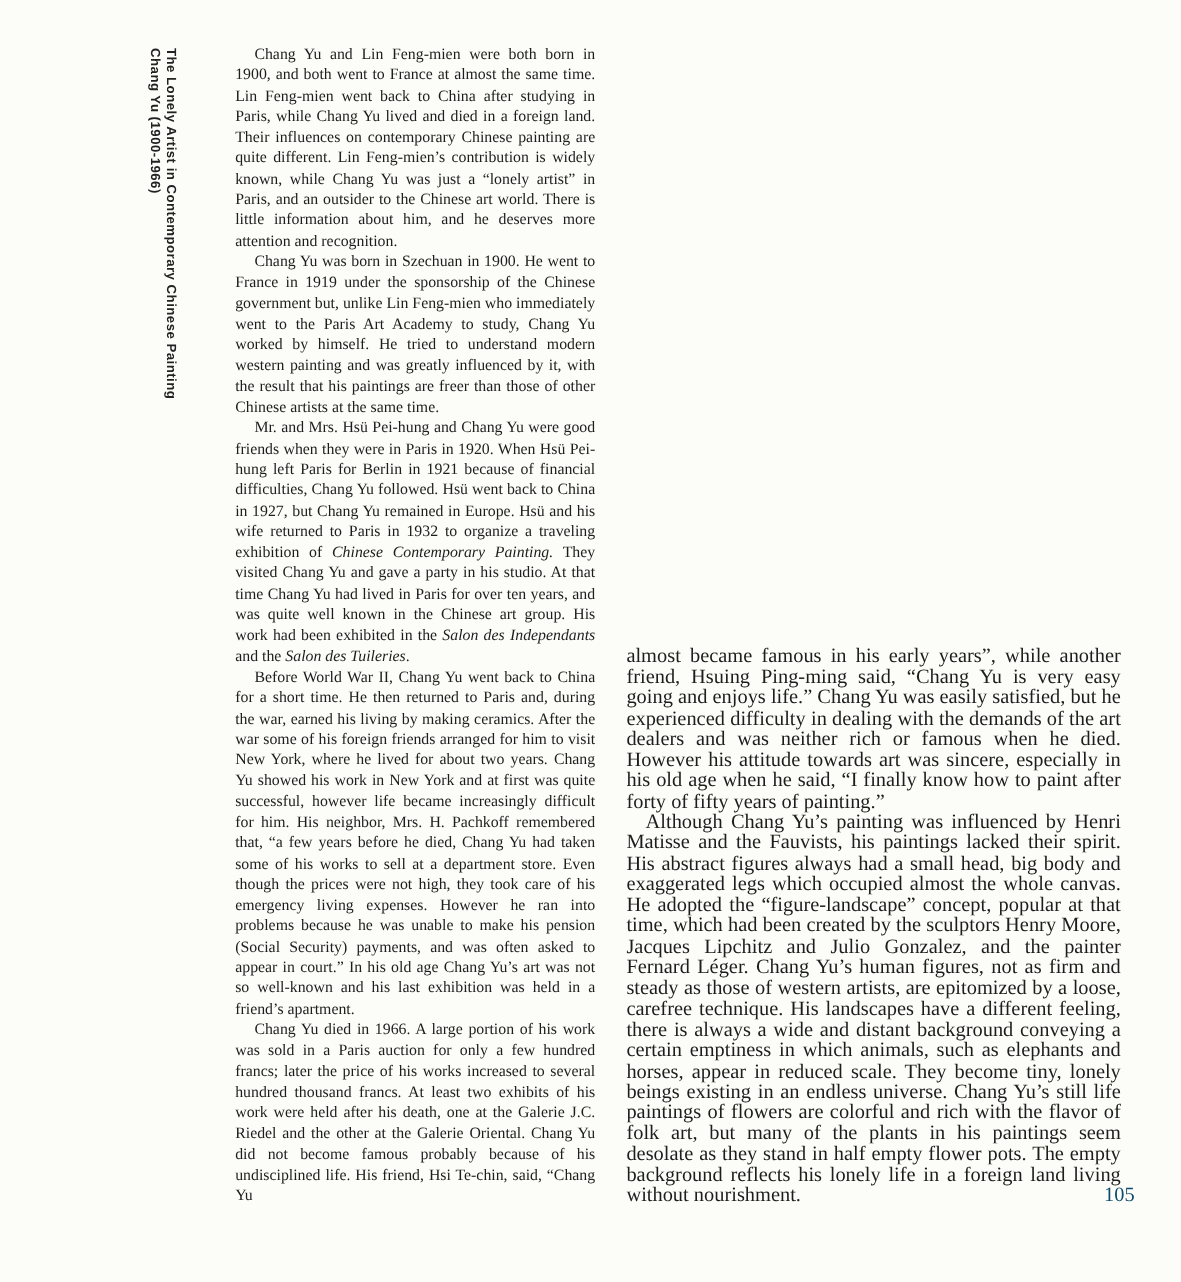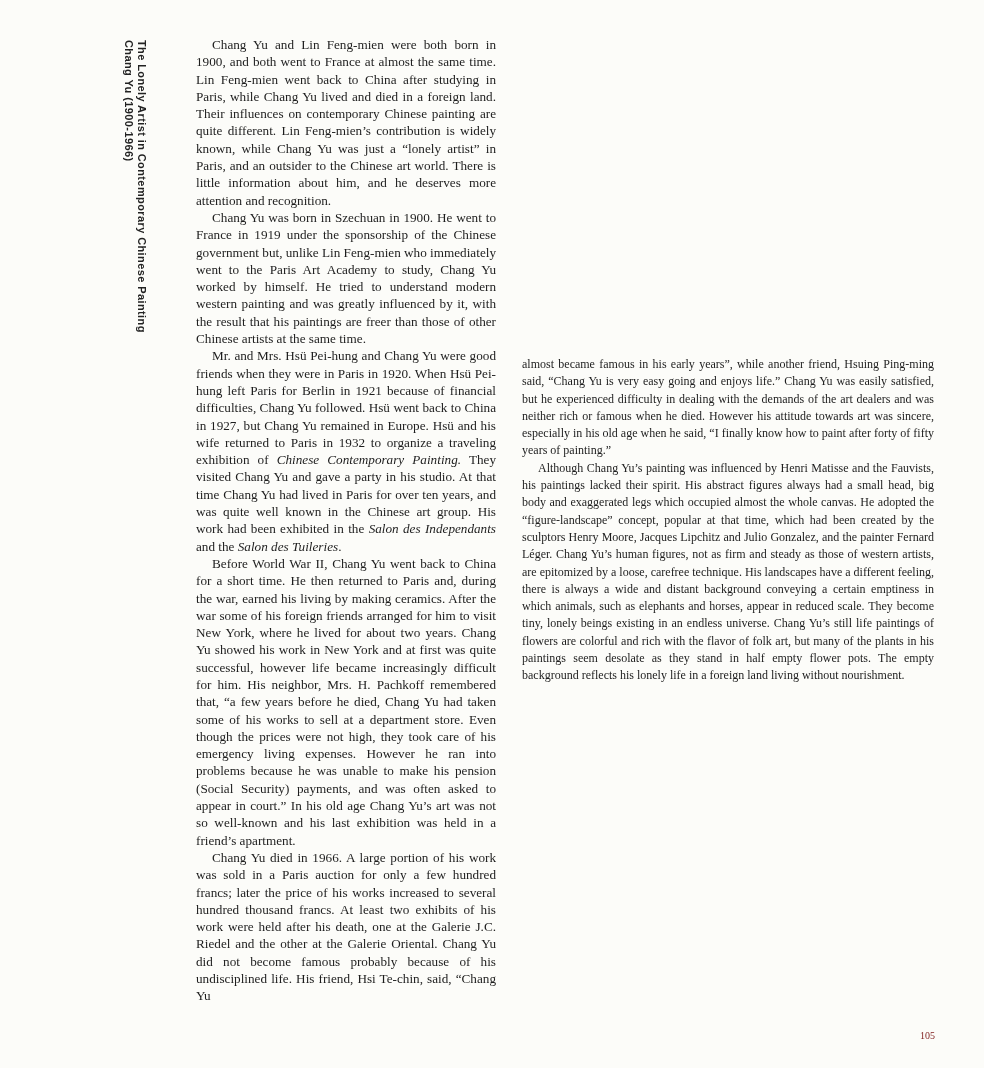--- a/index.html
+++ b/index.html
@@ -27,35 +27,35 @@
     color: #222;
   }
   .sidebar-title .line { display: block; }
 
   .columns {
     position: absolute;
     left: 196px;
     top: 36px;
     display: flex;
     gap: 26px;
-    align-items: center;
+    align-items: flex-end;
   }
   .col { text-align: justify; }
   .col-left  { width: 300px; font-size: 13.2px; line-height: 17.3px; }
-  .col-right { width: 412px; font-size: 12px; line-height: 17.3px; font-family: Liberation Serif, serif; }
+  .col-right { width: 412px; font-size: 17px; line-height: 17.3px; font-family: Liberation Serif, serif; }
   .para { text-indent: 16px; margin: 0; }
   .para.no-indent { text-indent: 0; }
   .para i { }
 
   .page-number {
     position: absolute;
     left: 920px;
-    top: 1030px;
-    font-size: 10px;
-    color: #7f1d1d;
+    top: 986px;
+    font-size: 17px;
+    color: #0c4a6e;
   }
 </style>
 </head>
 <body>
 
 <div class="page">
 
   <div class="sidebar-title">
     <span class="line">Chang Yu (1900-1966)</span>
     <span class="line">The Lonely Artist in Contemporary Chinese Painting</span>

